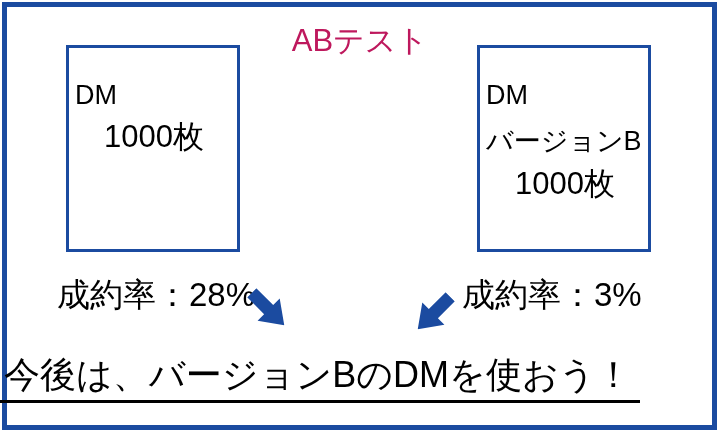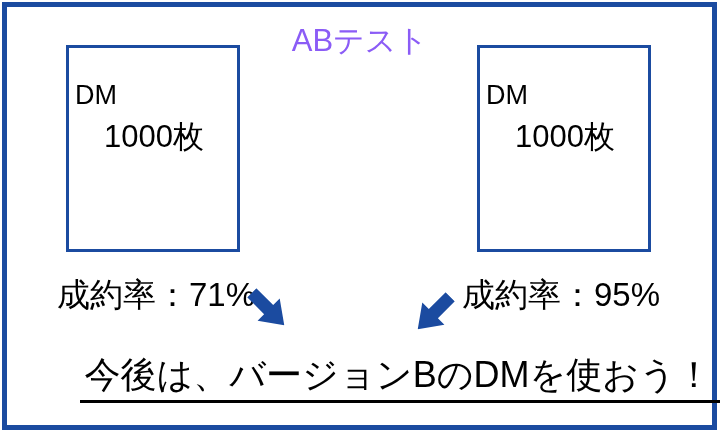--- a/index.html
+++ b/index.html
@@ -19,21 +19,21 @@
     background: #ffffff;
     box-sizing: border-box;
   }
   .title {
     position: absolute;
     left: 0; top: 22px;
     width: 100%;
     text-align: center;
     font-size: 31px;
     line-height: 1.2;
-    color: #8b5cf6;
+    color: #be185d;
   }
   .dm-box {
     position: absolute;
     top: 45px;
     width: 174px;
     height: 207px;
     border: 3px solid #1b4ba0;
     background: #ffffff;
     box-sizing: border-box;
     padding: 24px 4px 12px 6px;
@@ -65,21 +65,21 @@
     width: 46px;
     height: 46px;
   }
   .arrow svg { width: 100%; height: 100%; display: block; }
   .arrow.se { left: 245px; top: 286px; transform: rotate(45deg); }
   .arrow.sw { left: 411px; top: 290px; transform: rotate(135deg); }
   .conclusion-wrap {
     position: absolute;
     left: 0; top: 352px;
     width: 100%;
-    text-align: right;
+    text-align: left;
   }
   .conclusion {
     display: inline-block;
     font-size: 36px;
     line-height: 1.25;
     padding: 0 8px 3px 4px;
     border-bottom: 3px solid #000;
     white-space: nowrap;
   }
 </style>
@@ -92,26 +92,27 @@
 
   <div class="title">ABテスト</div>
 
   <div class="dm-box left">
     <div class="dm-line">DM</div>
     <div class="dm-count">1000枚</div>
   </div>
 
   <div class="dm-box right">
     <div class="dm-line">DM</div>
+    <div class="dm-line">バージョンB</div>
     <div class="dm-count">1000枚</div>
   </div>
 
-  <div class="result left">成約率：71%</div>
+  <div class="result left">成約率：28%</div>
 
-  <div class="result right">成約率：95%</div>
+  <div class="result right">成約率：3%</div>
 
   <div class="arrow se">
     <svg viewBox="0 0 100 100" xmlns="http://www.w3.org/2000/svg" aria-hidden="true">
       <path d="M0,36 L52,36 L52,16 L100,50 L52,84 L52,64 L0,64 Z" fill="#1b4ba0"></path>
     </svg>
   </div>
 
   <div class="arrow sw">
     <svg viewBox="0 0 100 100" xmlns="http://www.w3.org/2000/svg" aria-hidden="true">
       <path d="M0,36 L52,36 L52,16 L100,50 L52,84 L52,64 L0,64 Z" fill="#1b4ba0"></path>

